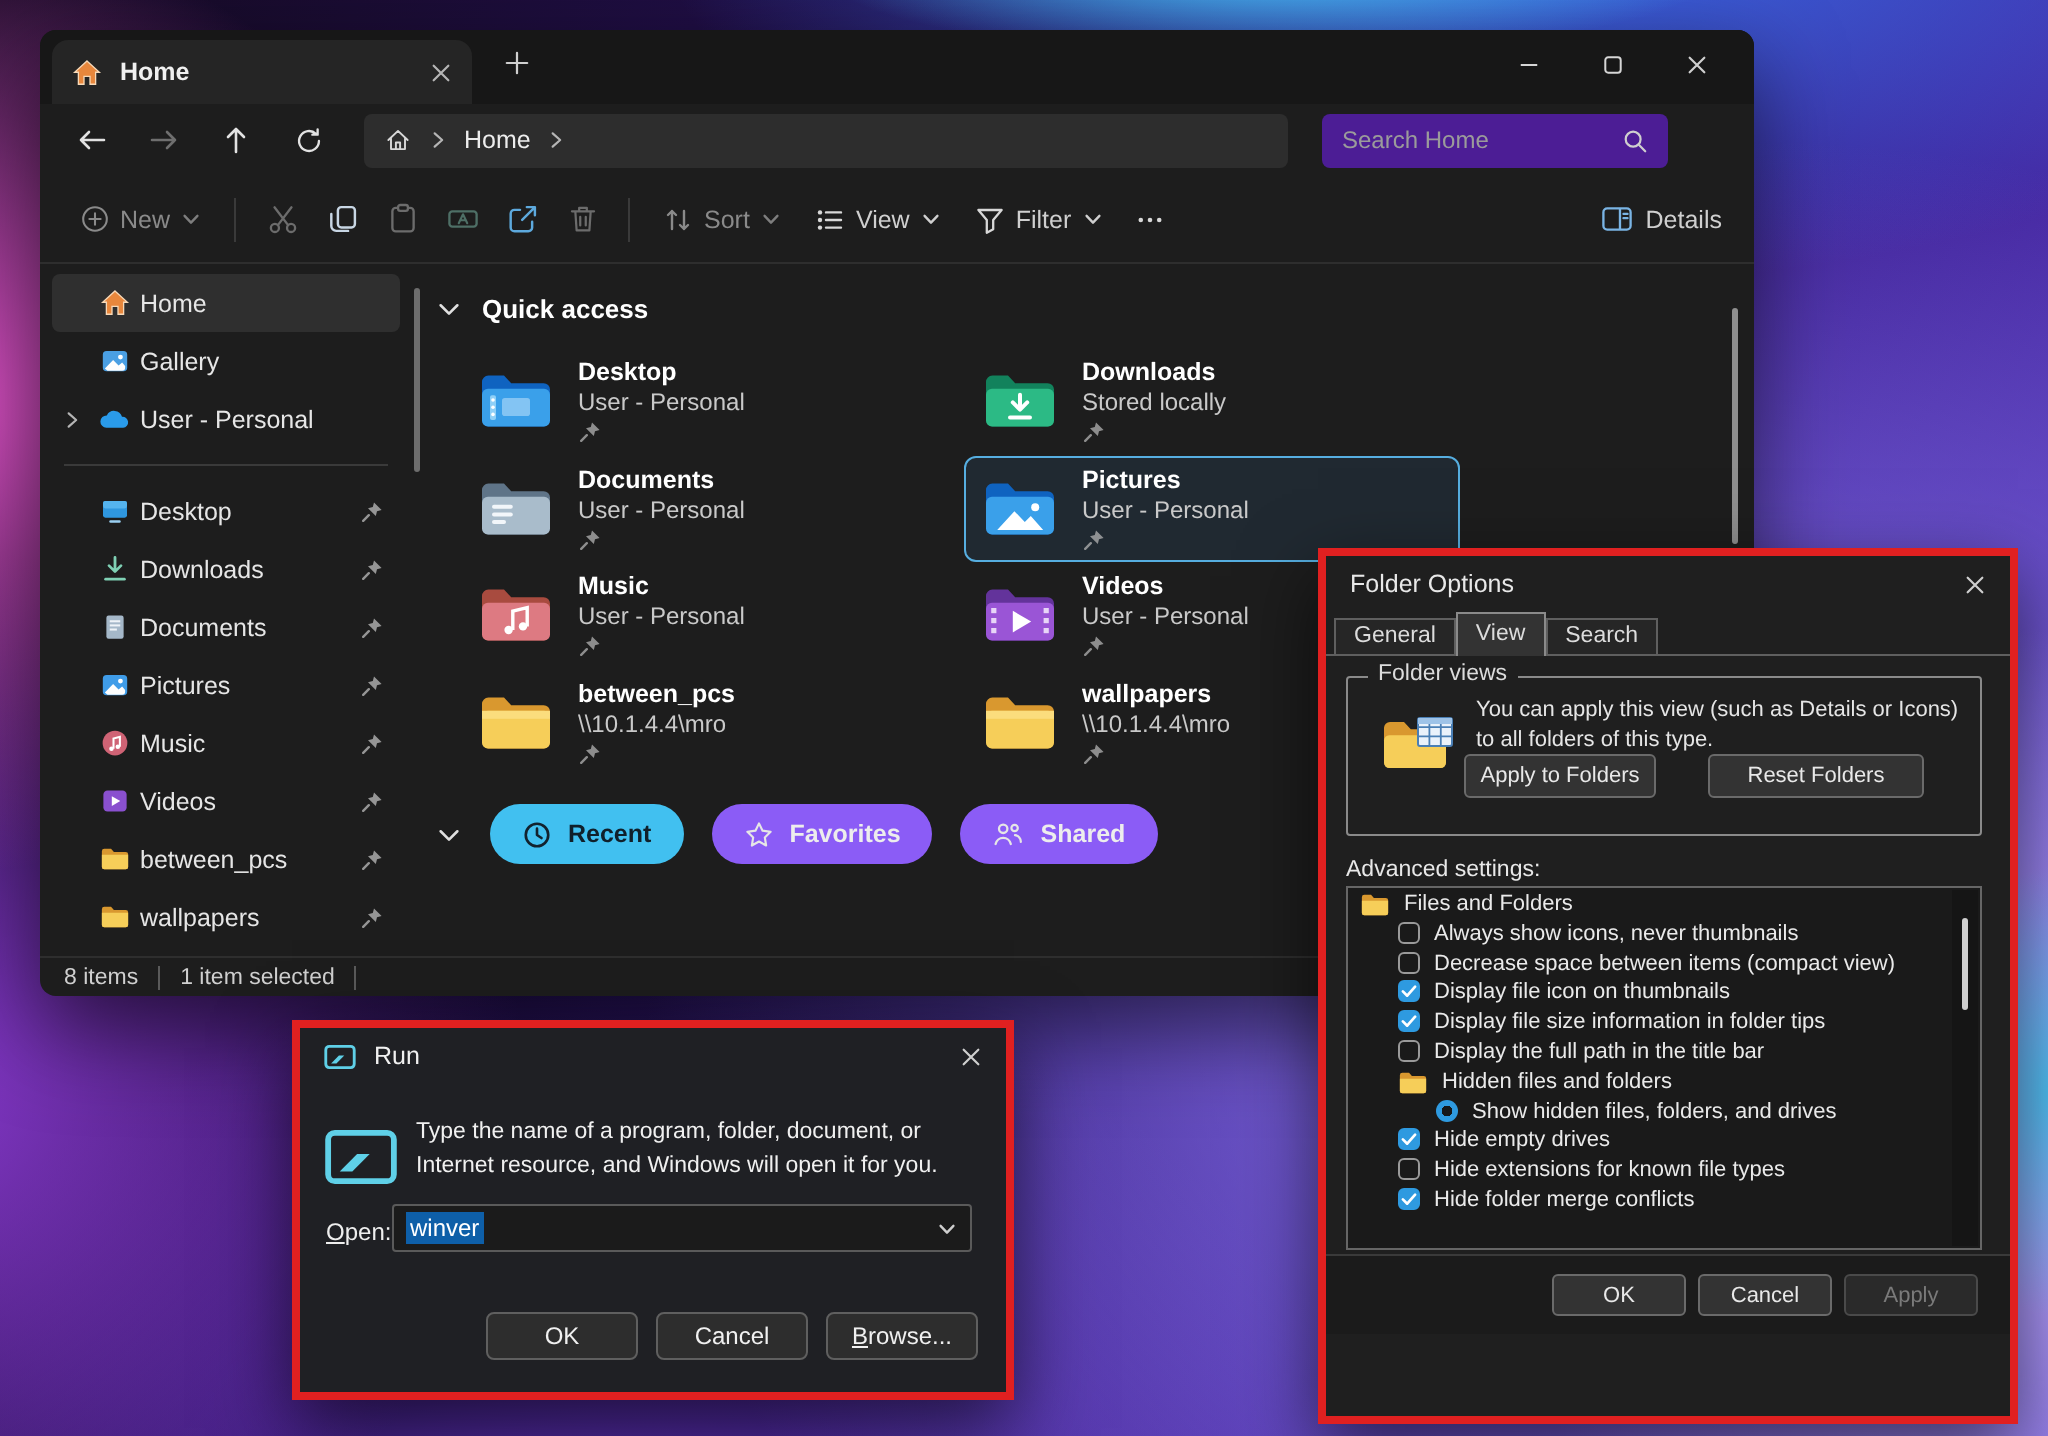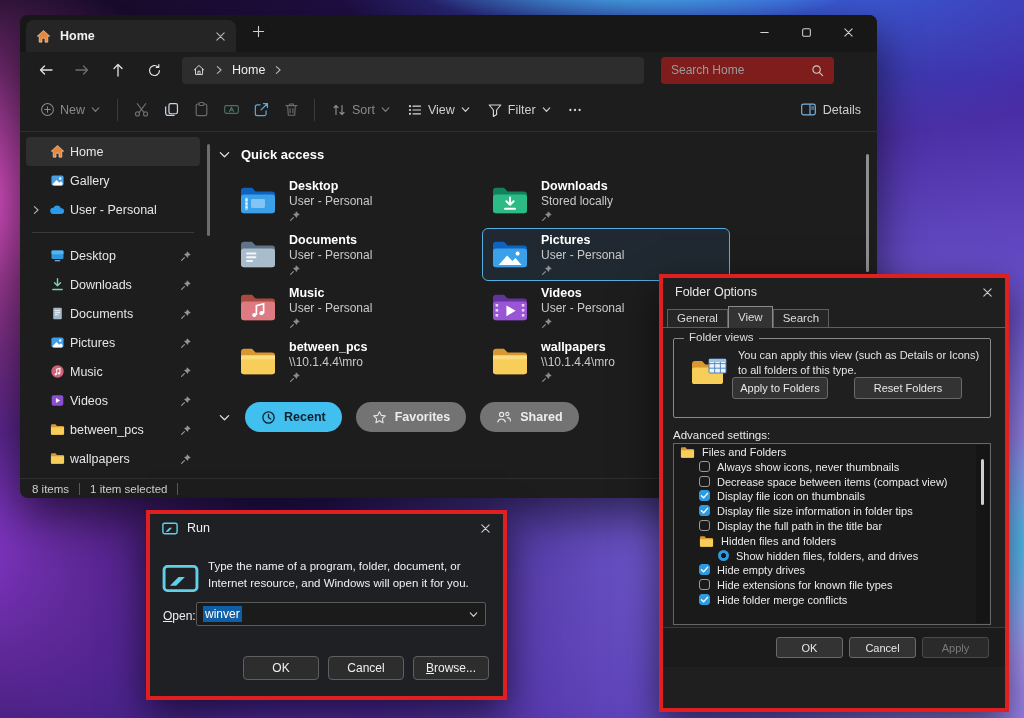--- a/index.html
+++ b/index.html
@@ -31,21 +31,21 @@
   .tab-close { margin-left:auto; opacity:.85; cursor:default; }
   .newtab { position:absolute; left:232px; top:10px; }
   .win-controls { position:absolute; right:8px; top:0; height:34px; display:flex; }
   .win-btn { width:42px; height:34px; display:flex; align-items:center; justify-content:center; }
 
   .navbar { position:relative; height:36px; display:flex; align-items:center; padding:0 10px; gap:4px; }
   .nav-btn { width:32px; height:28px; display:flex; align-items:center; justify-content:center; border-radius:4px; }
   .crumb-bar { margin-left:8px; width:462px; height:27px; background:#2d2d2d; border-radius:4px;
     display:flex; align-items:center; padding:0 10px; gap:8px; }
   .crumb-label { color:#ededed; font-size:12.5px; }
-  .search-bar { margin-left:13px; width:173px; height:27px; background:#7f1d1d; border-radius:4px;
+  .search-bar { margin-left:13px; width:173px; height:27px; background:#4c1d95; border-radius:4px;
     display:flex; align-items:center; padding:0 10px; }
   .search-text { color:#9b9b9b; font-size:12px; flex:1; }
 
   .toolbar { position:relative; height:44px; display:flex; align-items:center; padding:0 12px;
     border-bottom:1px solid #2e2e2e; }
   .tb-group { display:flex; align-items:center; gap:5px; padding:5px 8px; border-radius:4px;justify-content:center; }
   .tb-label { font-size:12.5px; color:#cfcfcf; }
   .tb-label.dim { color:#8a8a8a; }
   .tb-icon { width:30px; height:30px; display:flex; align-items:center; justify-content:center; border-radius:4px; }
   .tb-divider { width:1px; height:22px; background:#3a3a3a; margin:0 8px; }
@@ -69,21 +69,21 @@
     grid-template-columns:252px 252px; grid-auto-rows:53.5px; column-gap:0; }
   .tile { display:flex; align-items:center; gap:12px; padding:4px 8px; border-radius:6px;
     border:1.5px solid transparent; width:248px; }
   .tile.selected { border-color:#56aee0; background:rgba(38,58,76,.45); }
   .tile-icon { width:38px; height:31px; flex:none; }
   .tile-meta { min-width:0; }
   .tile-name { color:#fff; font-size:12.5px; font-weight:700; white-space:nowrap; }
   .tile-sub { color:#c9c9c9; font-size:12px; white-space:nowrap; margin-top:1px; }
   .tile-pin { margin-top:2px; width:11px; opacity:.75; }
   .pivots { display:flex; align-items:center; gap:14px; margin:14px 0 0 14px; }
-  .pivot { height:30px; border-radius:15px; background:#737373; display:flex; align-items:center;
+  .pivot { height:30px; border-radius:15px; background:#8b5cf6; display:flex; align-items:center;
     gap:8px; padding:0 16px; color:#ededed; font-size:12.5px; font-weight:700; }
   .pivot.active { background:#41c0f0; color:#10202b; }
   .main-scroll { position:absolute; right:8px; top:22px; width:3px; height:118px; background:#8f8f8f; border-radius:2px; }
 
   .statusbar { height:20px; border-top:1px solid #2e2e2e; display:flex; align-items:center;
     padding:0 12px; gap:10px; color:#cfcfcf; font-size:11.5px; border-radius:0 0 8px 8px; }
   .status-sep { width:1px; height:12px; background:#5a5a5a; }
 
   
   .annotated { border:4px solid #e02020; }

